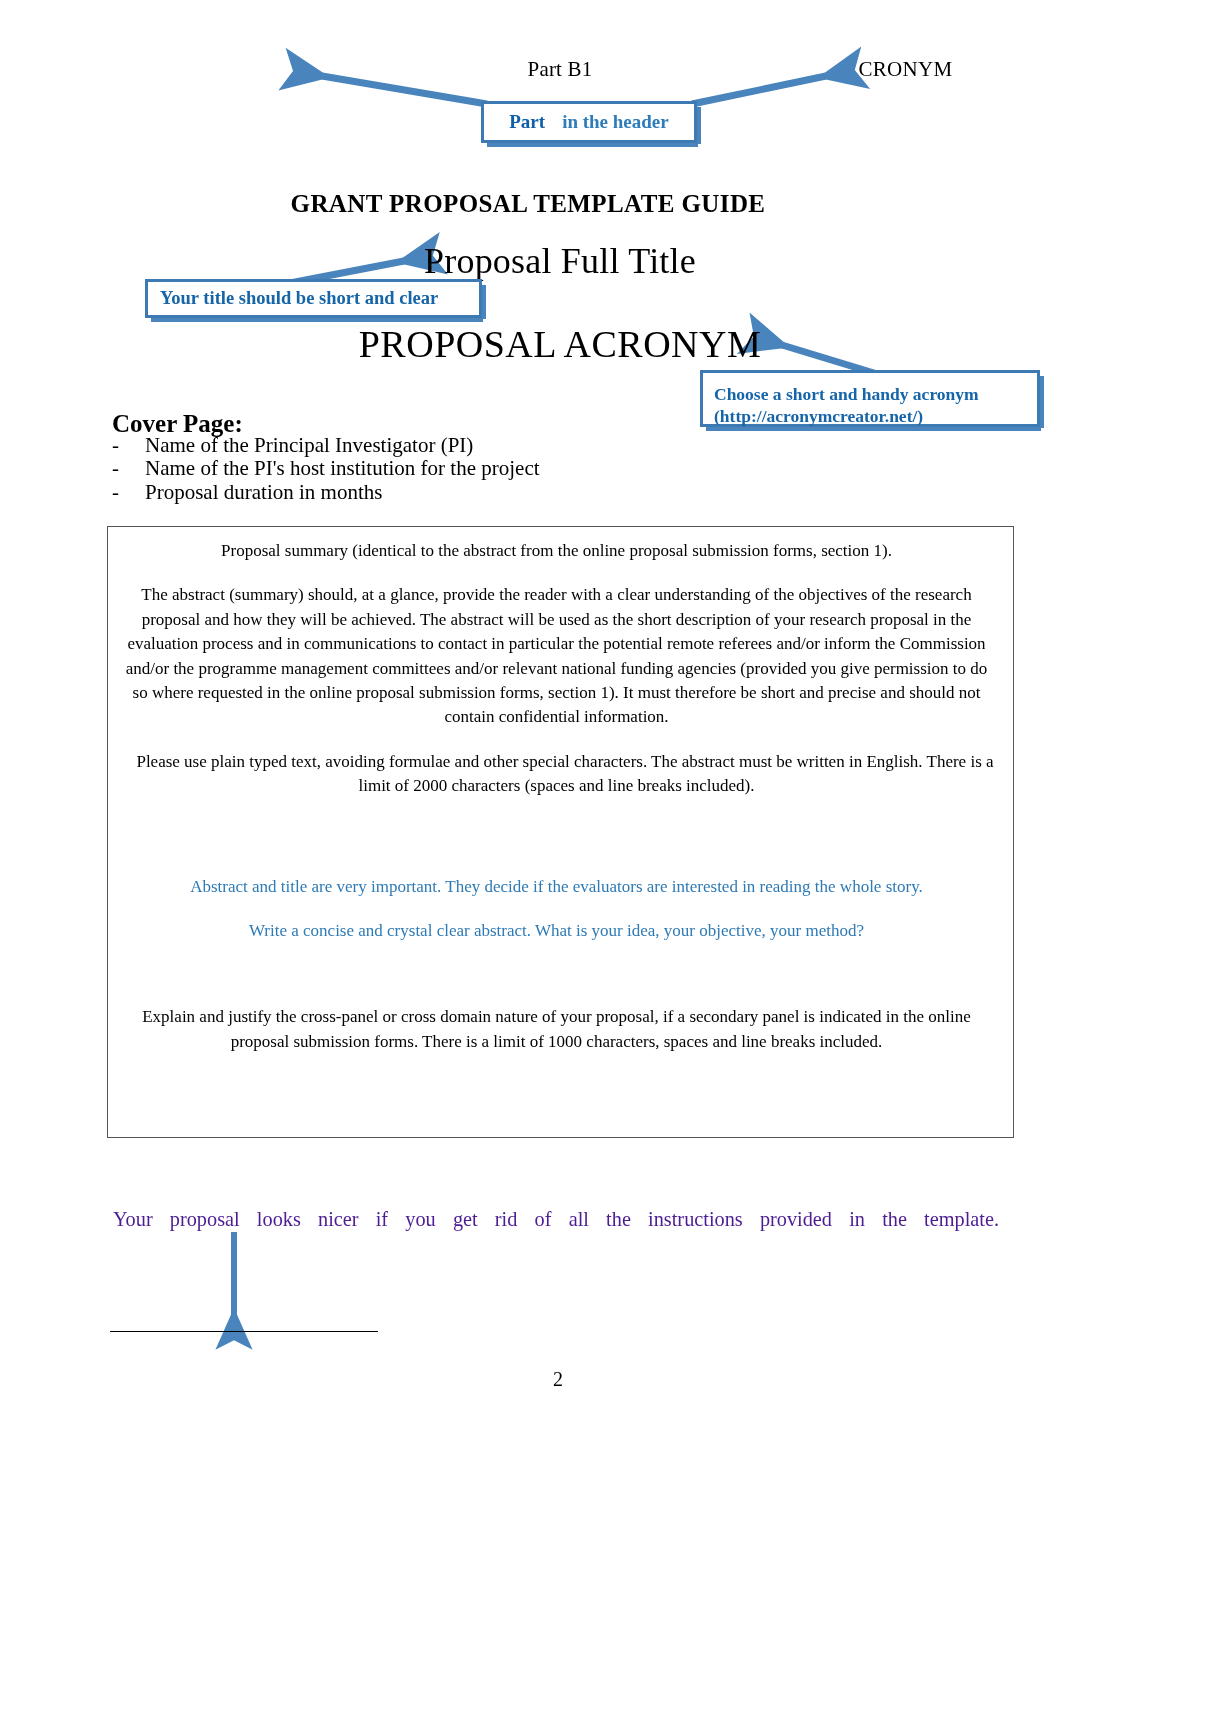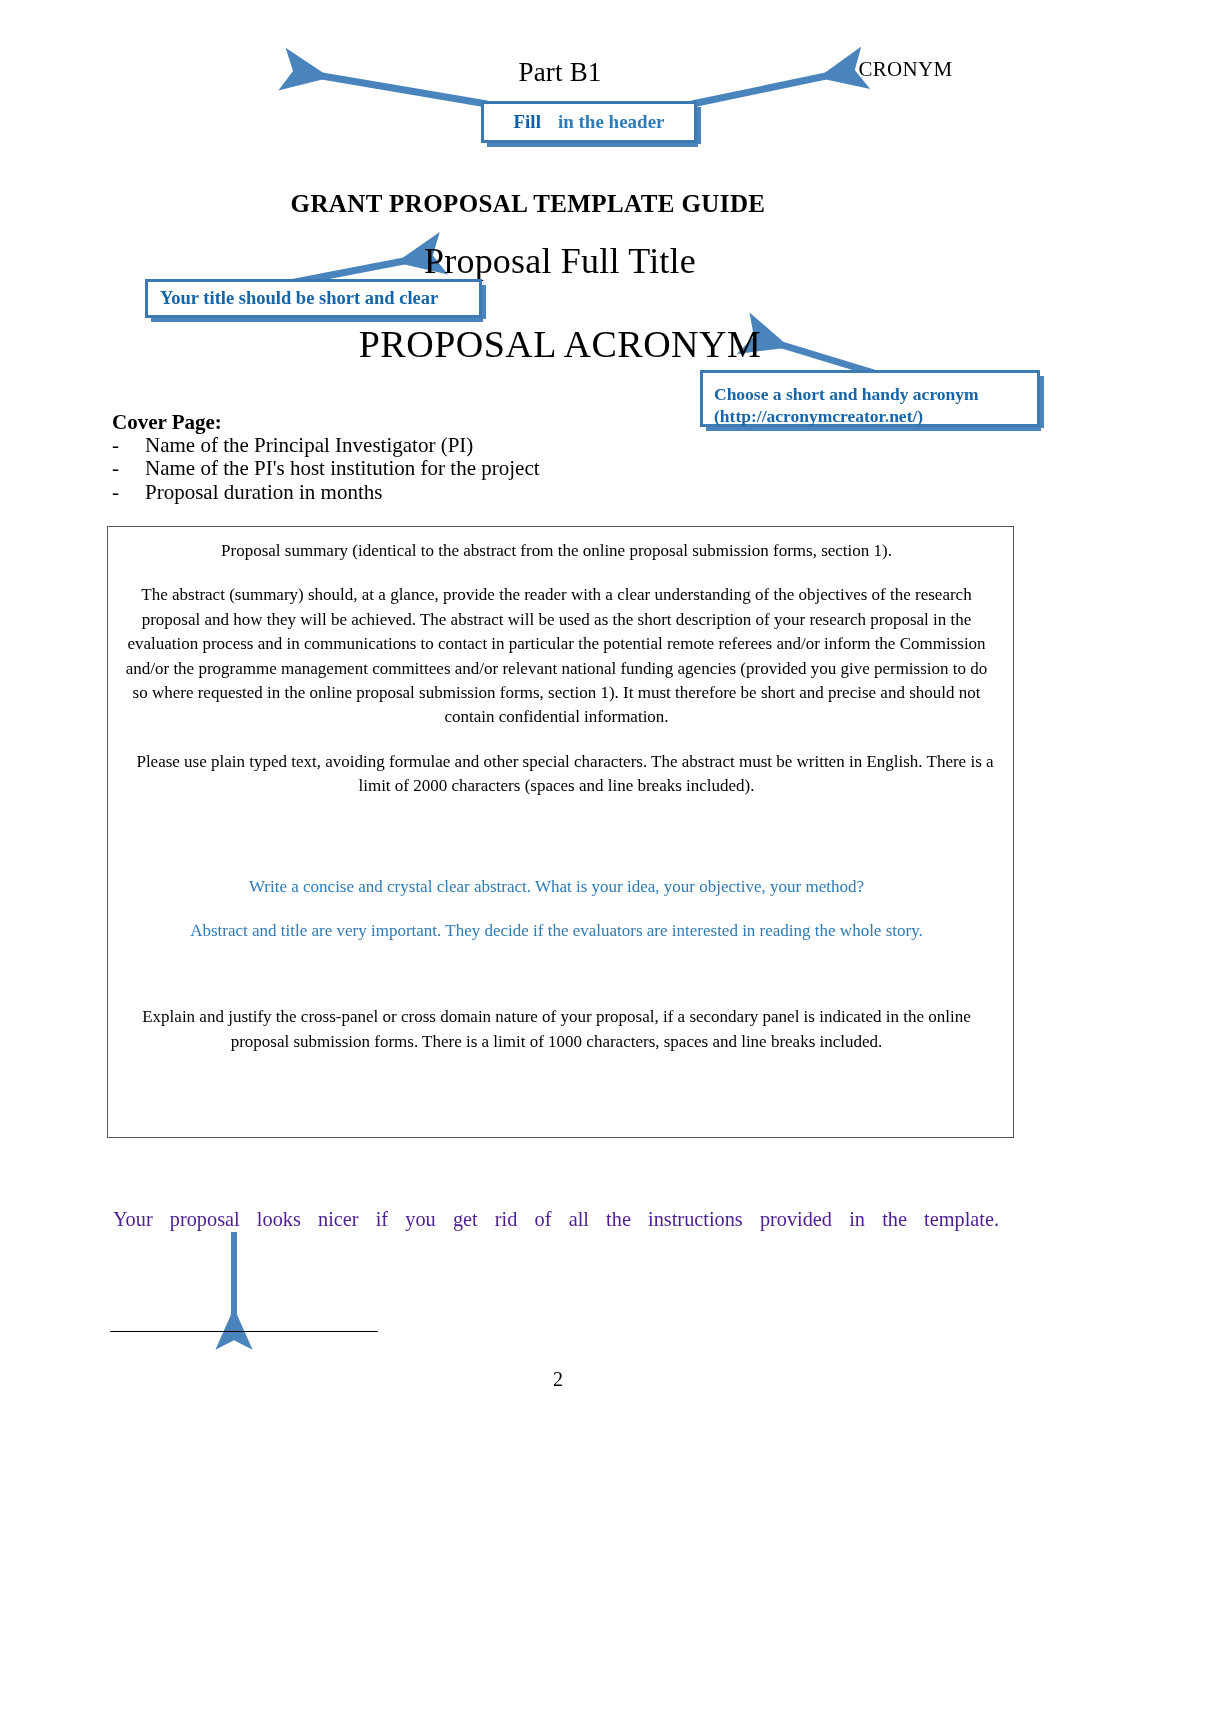--- a/index.html
+++ b/index.html
@@ -23,21 +23,21 @@
     height: 1717px;
     background: #fff;
   }
 
   
   .hdr-part {
     position: absolute;
     left: 0; top: 57px;
     width: 1120px;
     text-align: center;
-    font-size: 27px;
+    font-size: 21px;
     letter-spacing: 0.2px;
   }
   .hdr-acronym {
     position: absolute;
     left: 843px; top: 57px;
     font-size: 21px;
     letter-spacing: 0.3px;
   }
 
   
@@ -115,21 +115,21 @@
     width: 1120px;
     text-align: center;
     font-size: 38px;
     letter-spacing: 0.5px;
   }
 
   
   .cover-head {
     position: absolute;
     left: 112px; top: 410px;
-    font-size: 21px;
+    font-size: 25px;
     font-weight: bold;
   }
   .cover-list {
     position: absolute;
     left: 112px; top: 434px;
     margin: 0; padding: 0;
     list-style: none;
     font-size: 21px;
   }
   .cover-list li {
@@ -229,21 +229,21 @@
     <path d="M692,104 L826,76" stroke="#4a84bd" stroke-width="7" fill="none" marker-end="url(#ah)"></path>
 
     <path d="M290,283 L404,261" stroke="#4a84bd" stroke-width="7" fill="none" marker-end="url(#ah)"></path>
 
     <path d="M874,373 L782,345" stroke="#4a84bd" stroke-width="7" fill="none" marker-end="url(#ah)"></path>
 
     <path d="M234,1232 L234,1315" stroke="#4a84bd" stroke-width="6" fill="none" marker-end="url(#ah)"></path>
   </svg>
 
   <div class="callout" id="callout-header">
-    <span class="kw">Fill</span>
+    <span class="kw">Part</span>
     <span class="rest">in the header</span>
   </div>
 
   <div class="doc-title">GRANT PROPOSAL TEMPLATE GUIDE</div>
   <div class="proposal-title">Proposal Full Title</div>
   <div class="proposal-acronym">PROPOSAL ACRONYM</div>
 
   <div class="callout" id="callout-title">Your title should be short and clear</div>
 
   <div class="callout" id="callout-acronym">
@@ -266,22 +266,22 @@
       <span>Proposal duration in months</span>
     </li>
   </ul>
 
   <div id="abstract-box">
     <div class="abs-inner">
       <p class="abs-p">Proposal summary (identical to the abstract from the online proposal submission forms, section 1).</p>
       <p class="abs-p">The abstract (summary) should, at a glance, provide the reader with a clear understanding of the objectives of the research proposal and how they will be achieved. The abstract will be used as the short description of your research proposal in the evaluation process and in communications to contact in particular the potential remote referees and/or inform the Commission and/or the programme management committees and/or relevant national funding agencies (provided you give permission to do so where requested in the online proposal submission forms, section 1). It must therefore be short and precise and should not contain confidential information.</p>
       <p class="abs-p indent">Please use plain typed text, avoiding formulae and other special characters. The abstract must be written in English. There is a limit of 2000 characters (spaces and line breaks included).</p>
       <div class="spacer-lg"></div>
+      <p class="abs-p blue">Abstract and title are very important. They decide if the evaluators are interested in reading the whole story.</p>
       <p class="abs-p blue">Write a concise and crystal clear abstract. What is your idea, your objective, your method?</p>
-      <p class="abs-p blue">Abstract and title are very important. They decide if the evaluators are interested in reading the whole story.</p>
       <div class="spacer-md"></div>
       <p class="abs-p">Explain and justify the cross-panel or cross domain nature of your proposal, if a secondary panel is indicated in the online proposal submission forms. There is a limit of 1000 characters, spaces and line breaks included.</p>
     </div>
   </div>
 
   <div id="bottom-note">Your proposal looks nicer if you get rid of all the instructions provided in the template.</div>
 
   <div id="footnote-rule"></div>
   <div id="page-number">2</div>
 

